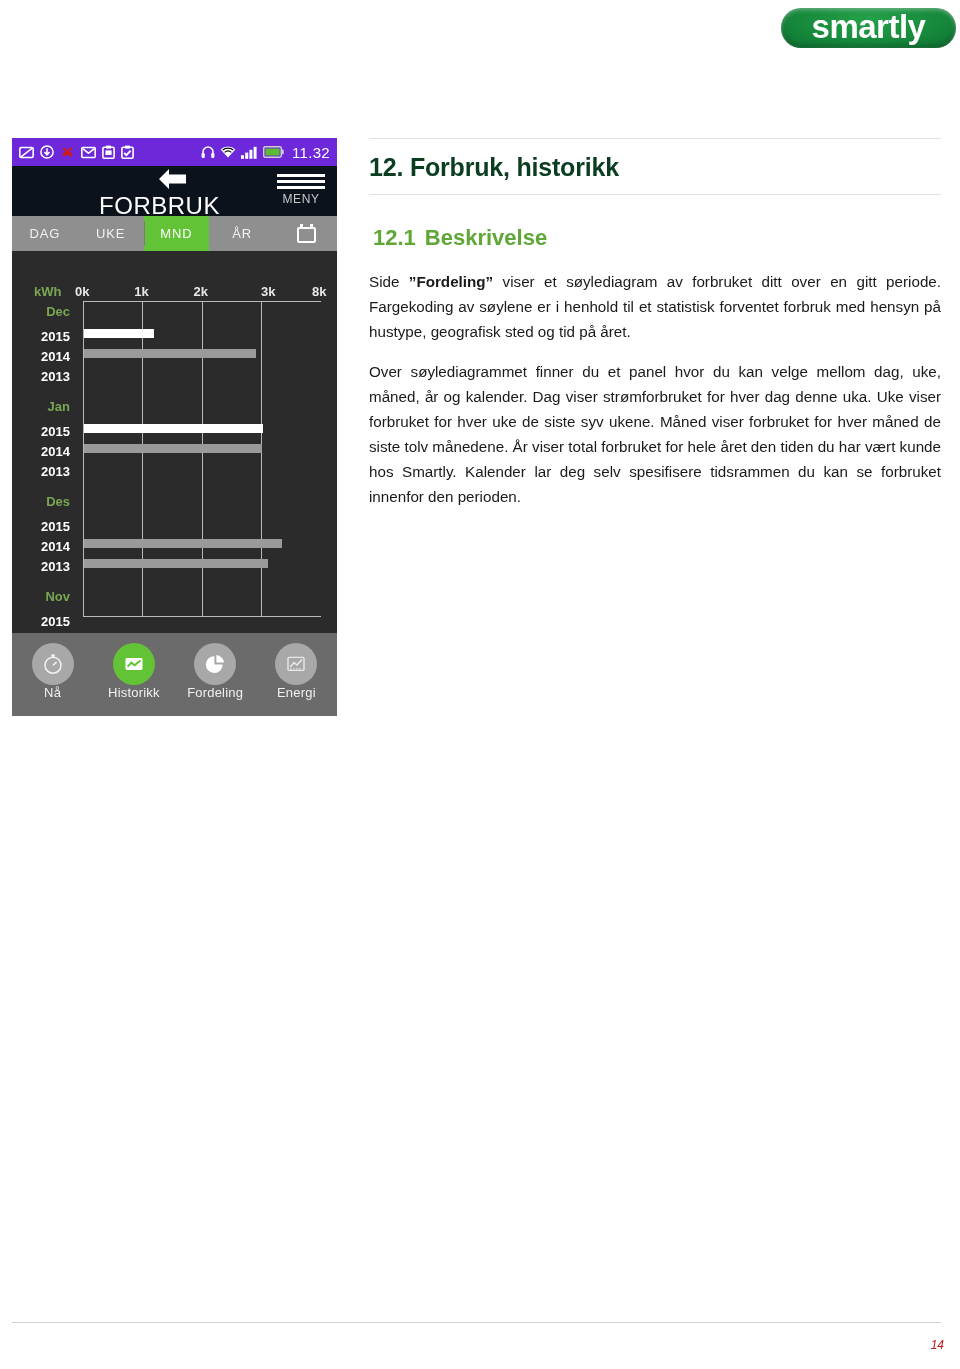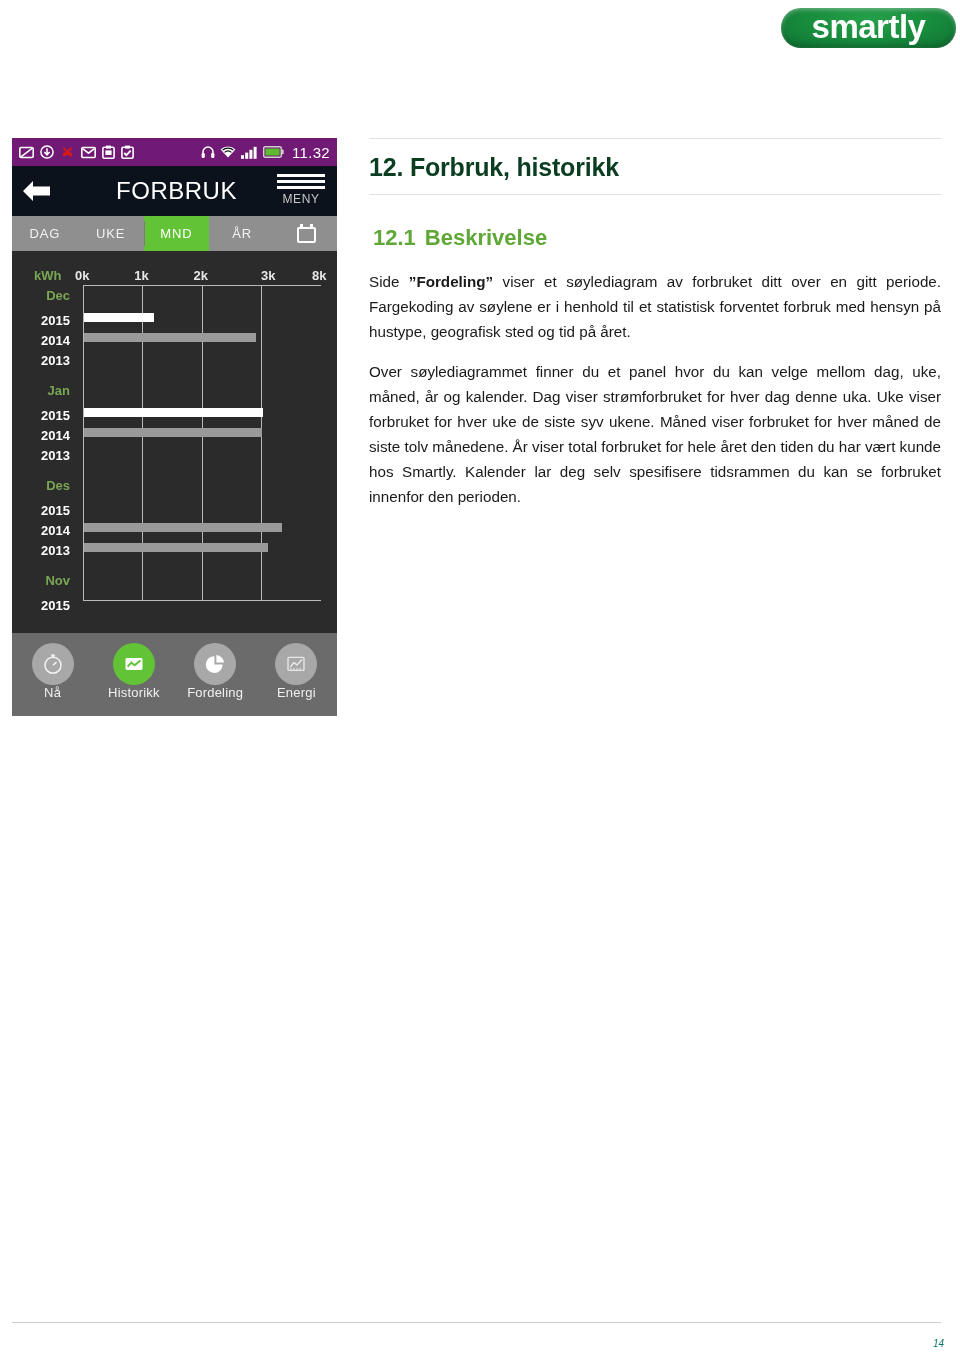--- a/index.html
+++ b/index.html
@@ -47,21 +47,21 @@
     width: 325px;
     height: 578px;
     background: #2b2b2b;
     overflow: hidden;
     font-size: 0;
   }
 
   
   .statusbar {
     height: 28px;
-    background: #701a75;
+    background: #6d28d9;
     display: flex;
     align-items: center;
     padding: 0 7px;
     box-sizing: border-box;
   }
   .statusbar .left-icons { display: flex; align-items: center; gap: 6px; }
   .statusbar .right-icons { display: flex; align-items: center; gap: 5px; margin-left: auto; }
   .sb-ico { display: inline-block; line-height: 0; }
   .sb-time {
     color: #ffffff;
@@ -74,20 +74,21 @@
 
   
   .titlebar {
     height: 50px;
     background: #0c121c;
     display: flex;
     align-items: center;
     position: relative;
     padding: 0 10px;
     box-sizing: border-box;
+    flex-direction: column;
   }
   .titlebar .back { width: 34px; line-height: 0; }
   .titlebar .screen-title {
     flex: 1;
     text-align: center;
     color: #ffffff;
     font-size: 24px;
     letter-spacing: 0.5px;
     font-family: "Liberation Sans", sans-serif;
     padding-right: 30px;
@@ -151,21 +152,21 @@
     position: absolute; top: 0; width: 3px; height: 5px; background: #ffffff;
   }
   .cal-icon .tab1 { left: 3px; }
   .cal-icon .tab2 { right: 3px; }
 
   
   .chartwrap {
     background: #2b2b2b;
     height: 382px;
     position: relative;
-    padding: 0 12px;
+    padding: 16px 12px;
     box-sizing: border-box;
   }
   .axislabels {
     position: relative;
     height: 34px;
   }
   .axislabels .unit {
     position: absolute;
     left: 10px;
     bottom: 2px;
@@ -299,23 +300,23 @@
     left: 12px;
     top: 1322px;
     width: 929px;
     height: 1px;
     background: #cfcfcf;
   }
   #pagenum {
     position: absolute;
     right: 16px;
     top: 1338px;
-    font-size: 10px;
+    font-size: 12px;
     font-style: italic;
-    color: #0f766e;
+    color: #b91c1c;
     font-family: "Liberation Sans", sans-serif;
   }
 </style>
 </head>
 <body>
 
 <div id="logo">
   <span class="wordmark">smartly</span>
 </div>
 

